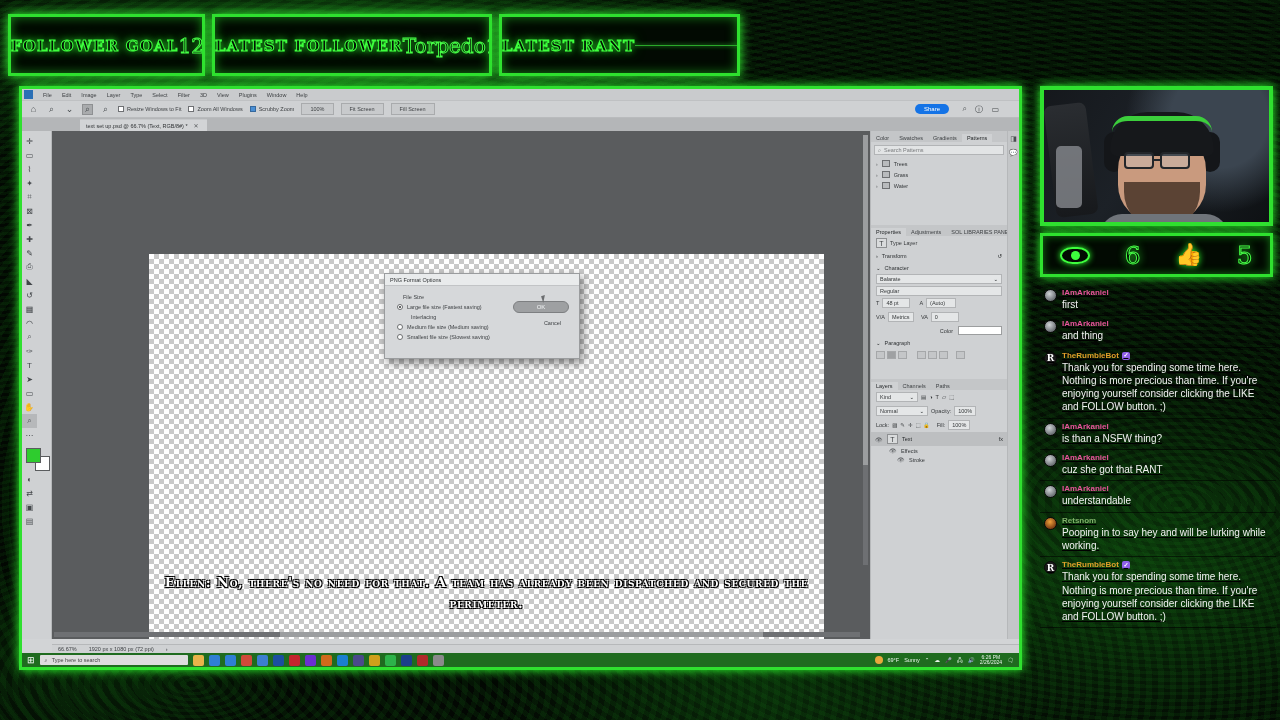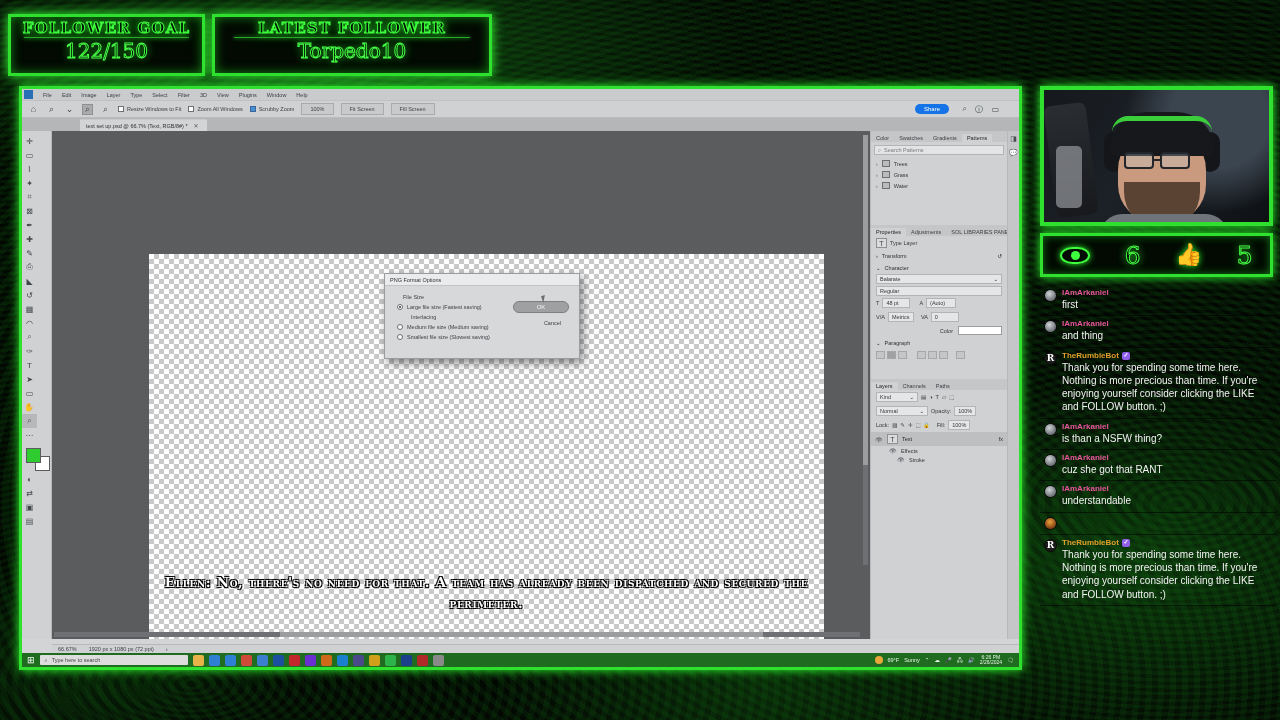--- a/index.html
+++ b/index.html
@@ -20,21 +20,21 @@
       repeating-radial-gradient(ellipse 380px 180px at 15% 95%, rgba(0,0,0,0) 0 6px, rgba(20,110,20,.13) 6px 12px),
       repeating-radial-gradient(ellipse 430px 210px at 92% 70%, rgba(0,0,0,0) 0 7px, rgba(22,120,22,.12) 7px 14px),
       #030803;
   }
 
   
   .topbar{position:absolute;left:8px;top:14px;width:952px;height:62px;display:flex;gap:7px;}
   .panel{
     border:3px solid #2fe02f;background:#020a02;
     box-shadow:0 0 11px #34ff34, inset 0 0 11px rgba(40,230,40,.55);
-    display:flex;flex-direction:column;align-items:center;justify-content:flex-start;
+    display:flex;flex-direction:row;align-items:center;justify-content:flex-start;
     position:relative;overflow:hidden;
   }
   .panel .ttl{
     font-family:"DejaVu Serif", serif; font-weight:bold; font-size:15px; letter-spacing:1.2px;
     color:#031303; -webkit-text-stroke:1px #3dff3d;
     text-shadow:0 0 7px #31ff31, 0 0 14px #1faa1f;
     padding:3px 0 1px; line-height:1.08; white-space:nowrap;
   }
   .panel .divider{width:86%;height:1px;background:#2aa82a;box-shadow:0 0 4px #3dff3d;}
   .panel .val{
@@ -158,21 +158,21 @@
   .statbar{margin-top:7px;width:233px;height:44px;border:3px solid #2fe02f;background:#020a02;
     box-shadow:0 0 10px #2cff2c, inset 0 0 9px rgba(40,230,40,.5);
     display:flex;align-items:center;justify-content:space-around;}
   .statbar .num{font-family:"DejaVu Serif",serif;font-size:25px;color:#031303;
     -webkit-text-stroke:1px #45ff45;text-shadow:0 0 8px #31ff31;}
   .eye-ic{width:30px;height:17px;border:2px solid #3dff3d;border-radius:50%/60% 60% 60% 60%;
     display:flex;align-items:center;justify-content:center;box-shadow:0 0 6px #2bff2b;}
   .eye-ic b{width:9px;height:9px;border-radius:50%;background:#3dff3d;display:block;}
   .like-ic{font-size:22px;color:#3dff3d;text-shadow:0 0 7px #2bff2b;line-height:1;}
 
-  .chat{margin-top:8px;width:236px;height:394px;overflow:hidden;position:relative;}
+  .chat{margin-top:8px;width:236px;height:394px;overflow:hidden;position:relative;text-decoration:underline;}
   .msg{display:flex;gap:5px;padding:3px 4px 4px 4px;border-bottom:1px solid rgba(0,0,0,.55);}
   .av{width:13px;height:13px;border-radius:50%;flex:none;margin-top:1px;border:1px solid #0a0a0a;}
   .av.user{background:radial-gradient(circle at 40% 35%, #cfd3d6, #6c7175 70%);}
   .av.bot{background:#1b1b1b;color:#fff;font-size:9px;font-weight:bold;display:flex;align-items:center;justify-content:center;font-family:"DejaVu Serif",serif;}
   .av.rets{background:radial-gradient(circle at 45% 35%, #f0a23c, #7b3d12 72%);}
   .mbody{flex:1;min-width:0;}
   .uname{font-size:8px;font-weight:bold;line-height:1.25;display:flex;align-items:center;gap:3px;}
   .badge{width:8px;height:8px;border-radius:2px;background:#8f5fe8;color:#fff;font-size:6px;
     display:inline-flex;align-items:center;justify-content:center;}
   .mtext{font-size:10px;color:#f2f2f2;line-height:1.33;word-wrap:break-word;}
@@ -186,20 +186,25 @@
   <div class="topbar">
     <div class="panel p1">
       <div class="ttl">FOLLOWER GOAL</div>
       <div class="divider"></div>
       <div class="val">122/150</div>
     </div>
     <div class="panel p2">
       <div class="ttl">LATEST FOLLOWER</div>
       <div class="divider"></div>
       <div class="val">Torpedo10</div>
+    </div>
+    <div class="panel p3">
+      <div class="ttl">LATEST RANT</div>
+      <div class="divider"></div>
+      <div class="val"></div>
     </div>
   </div>
 
   <div class="capture">
     <div class="ps">
 
       <div class="ps-menubar">
         <div class="ps-logo"></div>
         <div class="mi">File</div>
         <div class="mi">Edit</div>
@@ -584,20 +589,24 @@
       </div>
       <div class="msg">
         <div class="av user"></div>
         <div class="mbody">
           <div class="uname" style="color:#e8559b">IAmArkaniel</div>
           <div class="mtext">understandable</div>
         </div>
       </div>
       <div class="msg">
         <div class="av rets"></div>
+        <div class="mbody">
+          <div class="uname" style="color:#7fb26a">Retsnom</div>
+          <div class="mtext">Pooping in to say hey and will be lurking while working.</div>
+        </div>
       </div>
       <div class="msg">
         <div class="av bot">R</div>
         <div class="mbody">
           <div class="uname" style="color:#e0a02a">
             <span>TheRumbleBot</span>
             <span class="badge">✓</span>
           </div>
           <div class="mtext">Thank you for spending some time here. Nothing is more precious than time. If you're enjoying yourself consider clicking the LIKE and FOLLOW button. ;)</div>
         </div>

